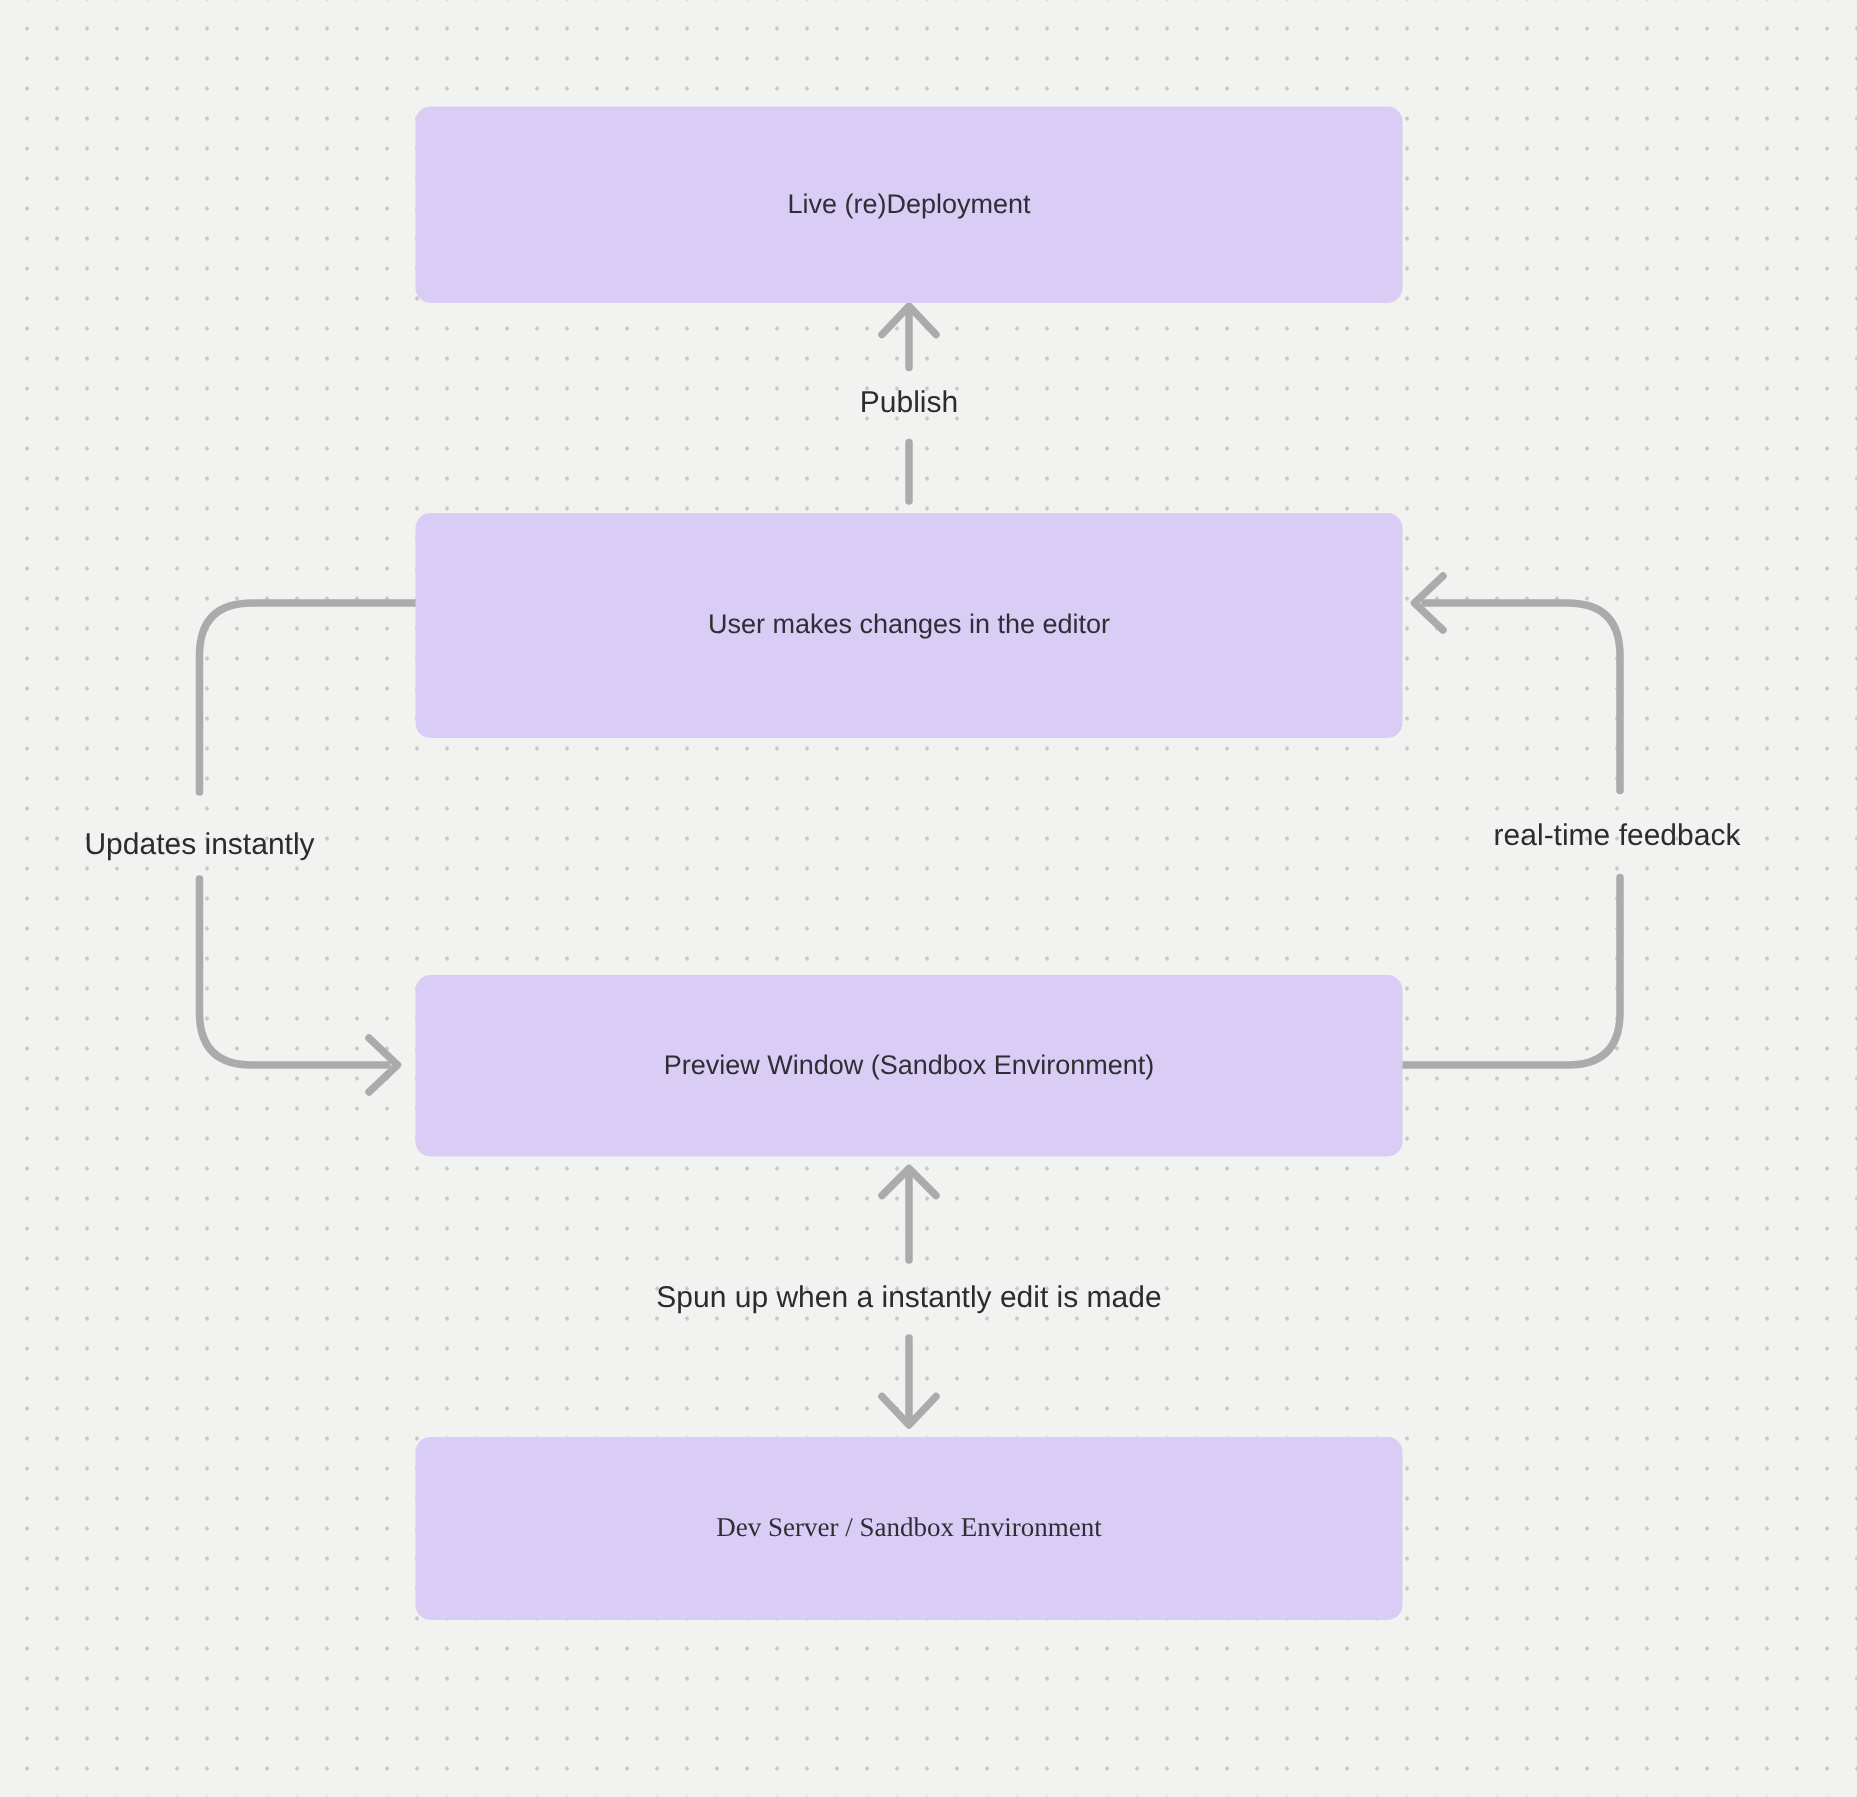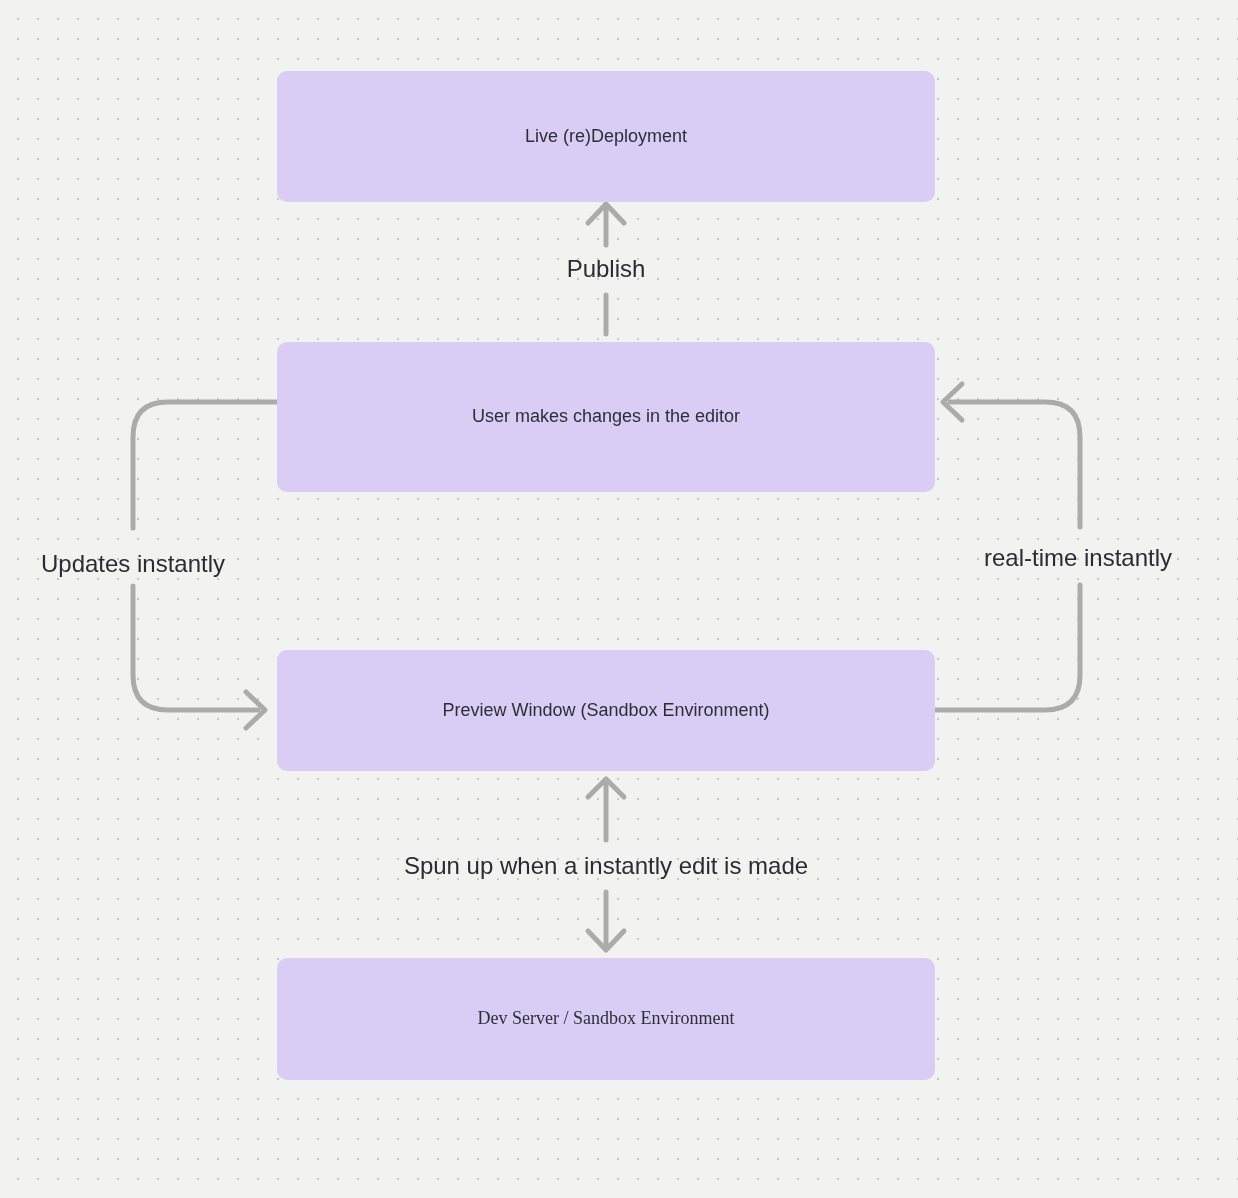--- a/index.html
+++ b/index.html
@@ -51,21 +51,21 @@
     stroke: #ababab;
     stroke-width: 5;
     stroke-linecap: round;
     stroke-linejoin: round;
   }
   .edge-label {
     position: absolute;
     transform: translate(-50%, -50%);
     white-space: nowrap;
     color: #2b2b31;
-    font-size: 24px;
+    font-size: 20px;
   }
   .label-publish  { left: 606px;  top: 269px; }
   .label-updates  { left: 133px;  top: 564px; }
   .label-feedback { left: 1078px; top: 558px; }
   .label-spunup   { left: 606px;  top: 866px; }
 </style>
 </head>
 <body>
 
 <div class="canvas">
@@ -109,16 +109,16 @@
   <div class="node node-preview">
     <span>Preview Window (Sandbox Environment)</span>
   </div>
 
   <div class="node node-dev">
     <span>Dev Server / Sandbox Environment</span>
   </div>
 
   <div class="edge-label label-publish">Publish</div>
   <div class="edge-label label-updates">Updates instantly</div>
-  <div class="edge-label label-feedback">real-time instantly</div>
+  <div class="edge-label label-feedback">real-time feedback</div>
   <div class="edge-label label-spunup">Spun up when a instantly edit is made</div>
 
 </div>
 
 </body></html>

